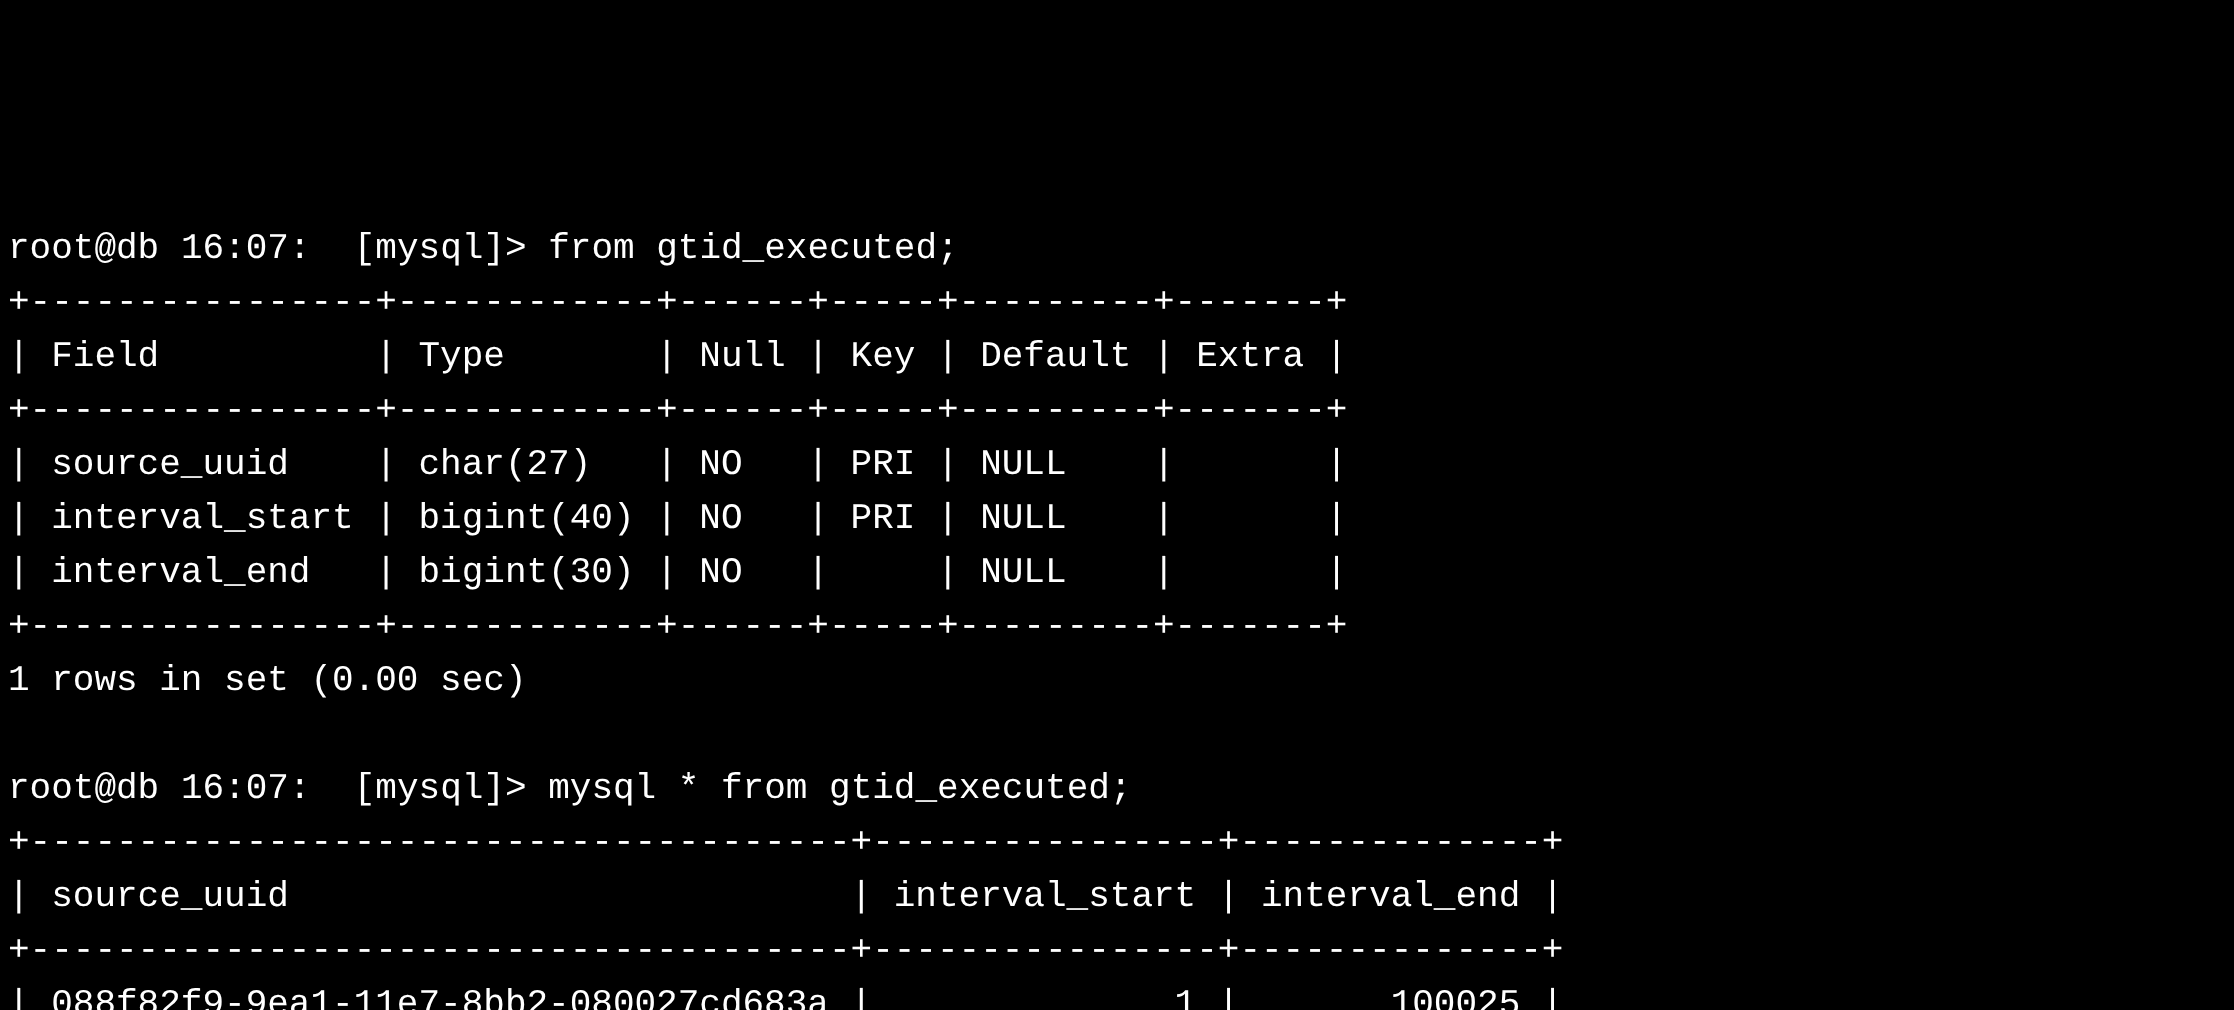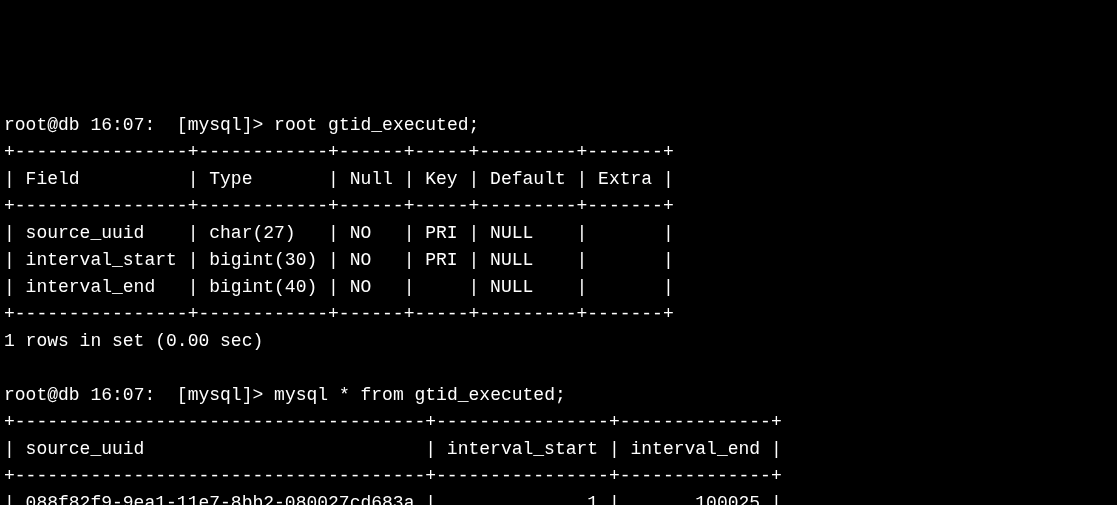--- a/index.html
+++ b/index.html
@@ -11,27 +11,27 @@
       padding: 4px;
       white-space: pre;
       line-height: 1.5;
     }
   </style>
 </head>
 <body>
 
 
 
-<span><span><span>root@db</span> <span>16:07</span>:  <span>[mysql]&gt;</span> <span>root gtid_executed;</span></span>
+<span><span><span>root@db</span> <span>16:07</span>:  <span>[mysql]&gt;</span> <span>from gtid_executed;</span></span>
 <span>+----------------+------------+------+-----+---------+-------+</span>
 <span>| Field          | Type       | Null | Key | Default | Extra |</span>
 <span>+----------------+------------+------+-----+---------+-------+</span>
 <span>| source_uuid    | char(27)   | NO   | PRI | NULL    |       |</span>
-<span>| interval_start | bigint(30) | NO   | PRI | NULL    |       |</span>
-<span>| interval_end   | bigint(40) | NO   |     | NULL    |       |</span>
+<span>| interval_start | bigint(40) | NO   | PRI | NULL    |       |</span>
+<span>| interval_end   | bigint(30) | NO   |     | NULL    |       |</span>
 <span>+----------------+------------+------+-----+---------+-------+</span>
 <span>1 rows in set (0.00 sec)</span>
 
 <span><span>root@db</span> <span>16:07</span>:  <span>[mysql]&gt;</span> <span>mysql * from gtid_executed;</span></span>
 <span>+--------------------------------------+----------------+--------------+</span>
 <span>| source_uuid                          | interval_start | interval_end |</span>
 <span>+--------------------------------------+----------------+--------------+</span>
 <span>| 088f82f9-9ea1-11e7-8bb2-080027cd683a |              1 |       100025 |</span>
 
 </span>

